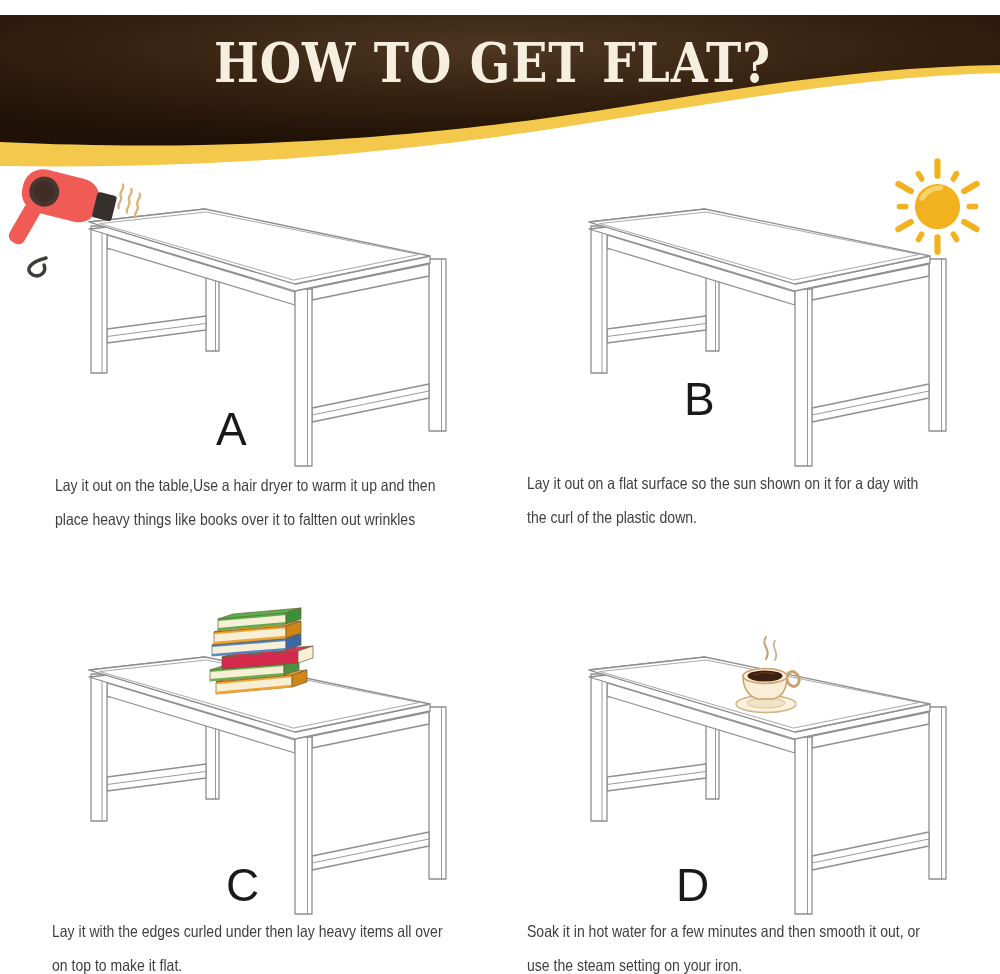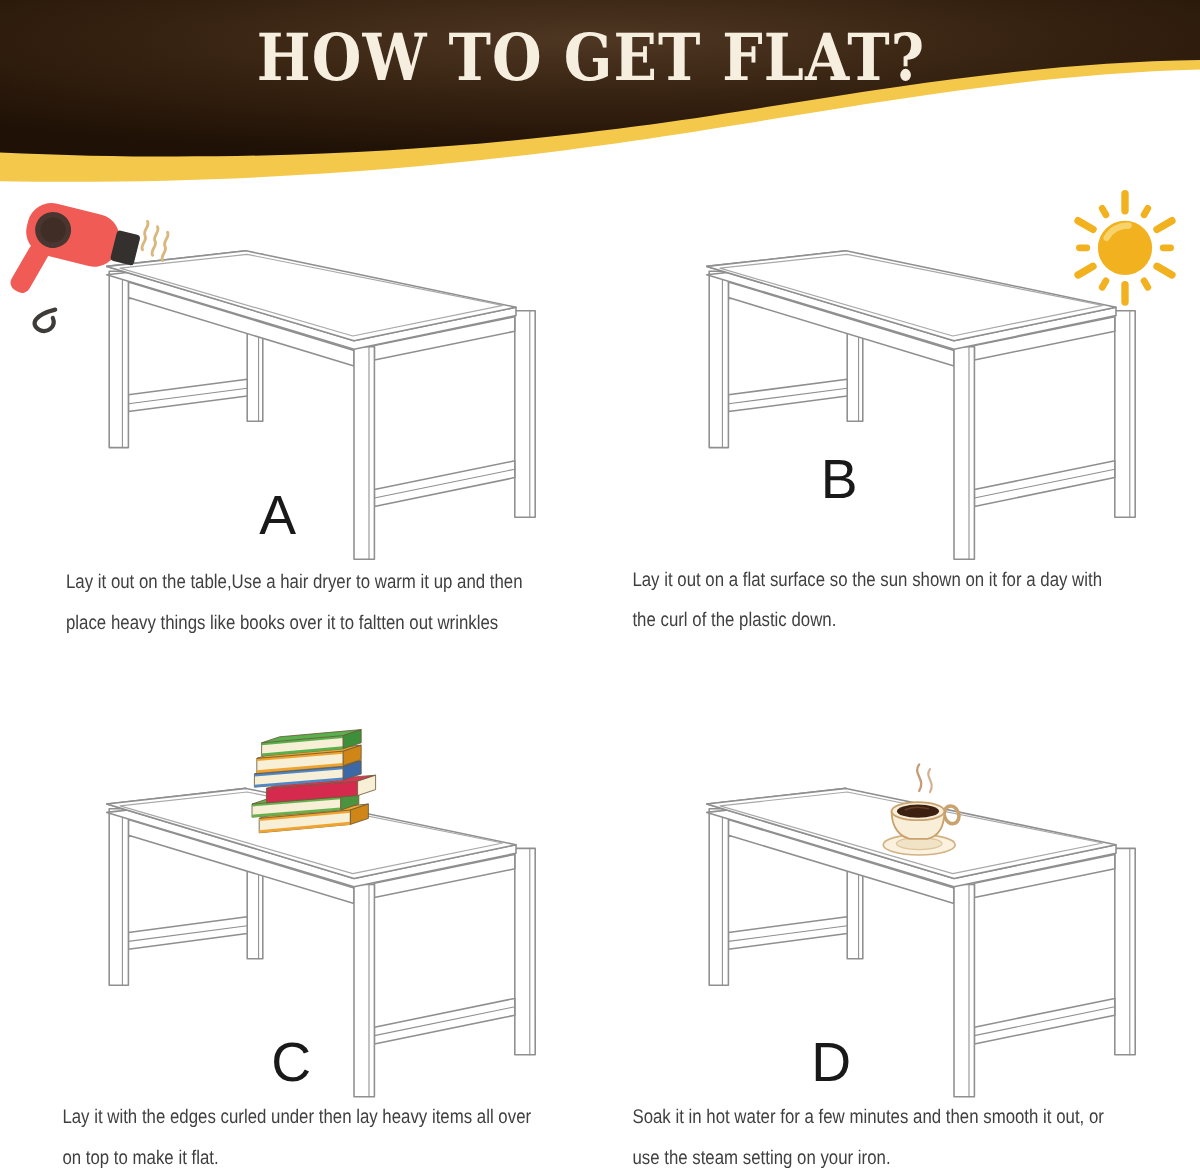--- a/index.html
+++ b/index.html
@@ -1,18 +1,18 @@
 <!DOCTYPE html>
 <html><head>
 <meta charset="utf-8">
 <style>
   html,body{margin:0;padding:0;background:#fff;}
   .page{position:relative;width:1000px;height:974px;background:#ffffff;overflow:hidden;
         font-family:"Liberation Sans",sans-serif;}
-  .header{position:absolute;left:0;top:0;width:1000px;height:175px;}
+  .header{position:absolute;left:0;top:15px;width:1000px;height:175px;}
   .header-bg{position:absolute;left:0;top:0;}
   .title{position:absolute;left:0;top:16px;width:985px;text-align:center;
          font-family:"DejaVu Serif","Liberation Serif",serif;font-weight:bold;
          font-size:54px;color:#f6efe0;letter-spacing:1px;
          transform:scaleX(0.88);transform-origin:50% 0;}
   .desk{position:absolute;width:400px;height:330px;}
   .desk.a{left:60px;top:160px;}
   .desk.b{left:560px;top:160px;}
   .desk.c{left:60px;top:608px;}
   .desk.d{left:560px;top:608px;}

